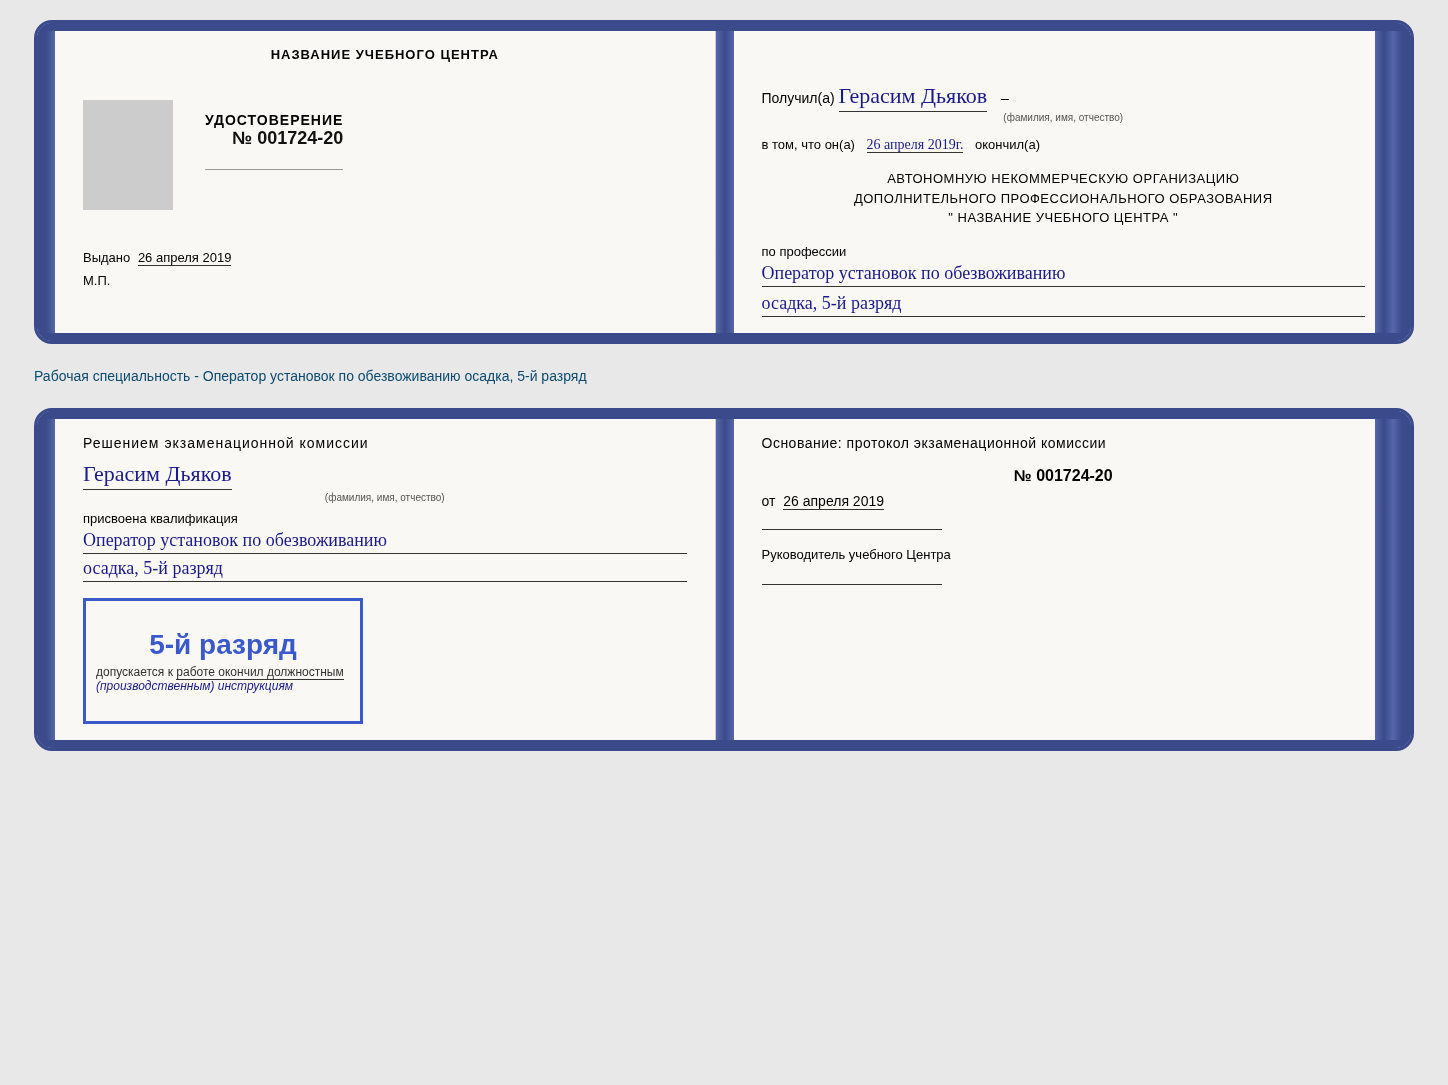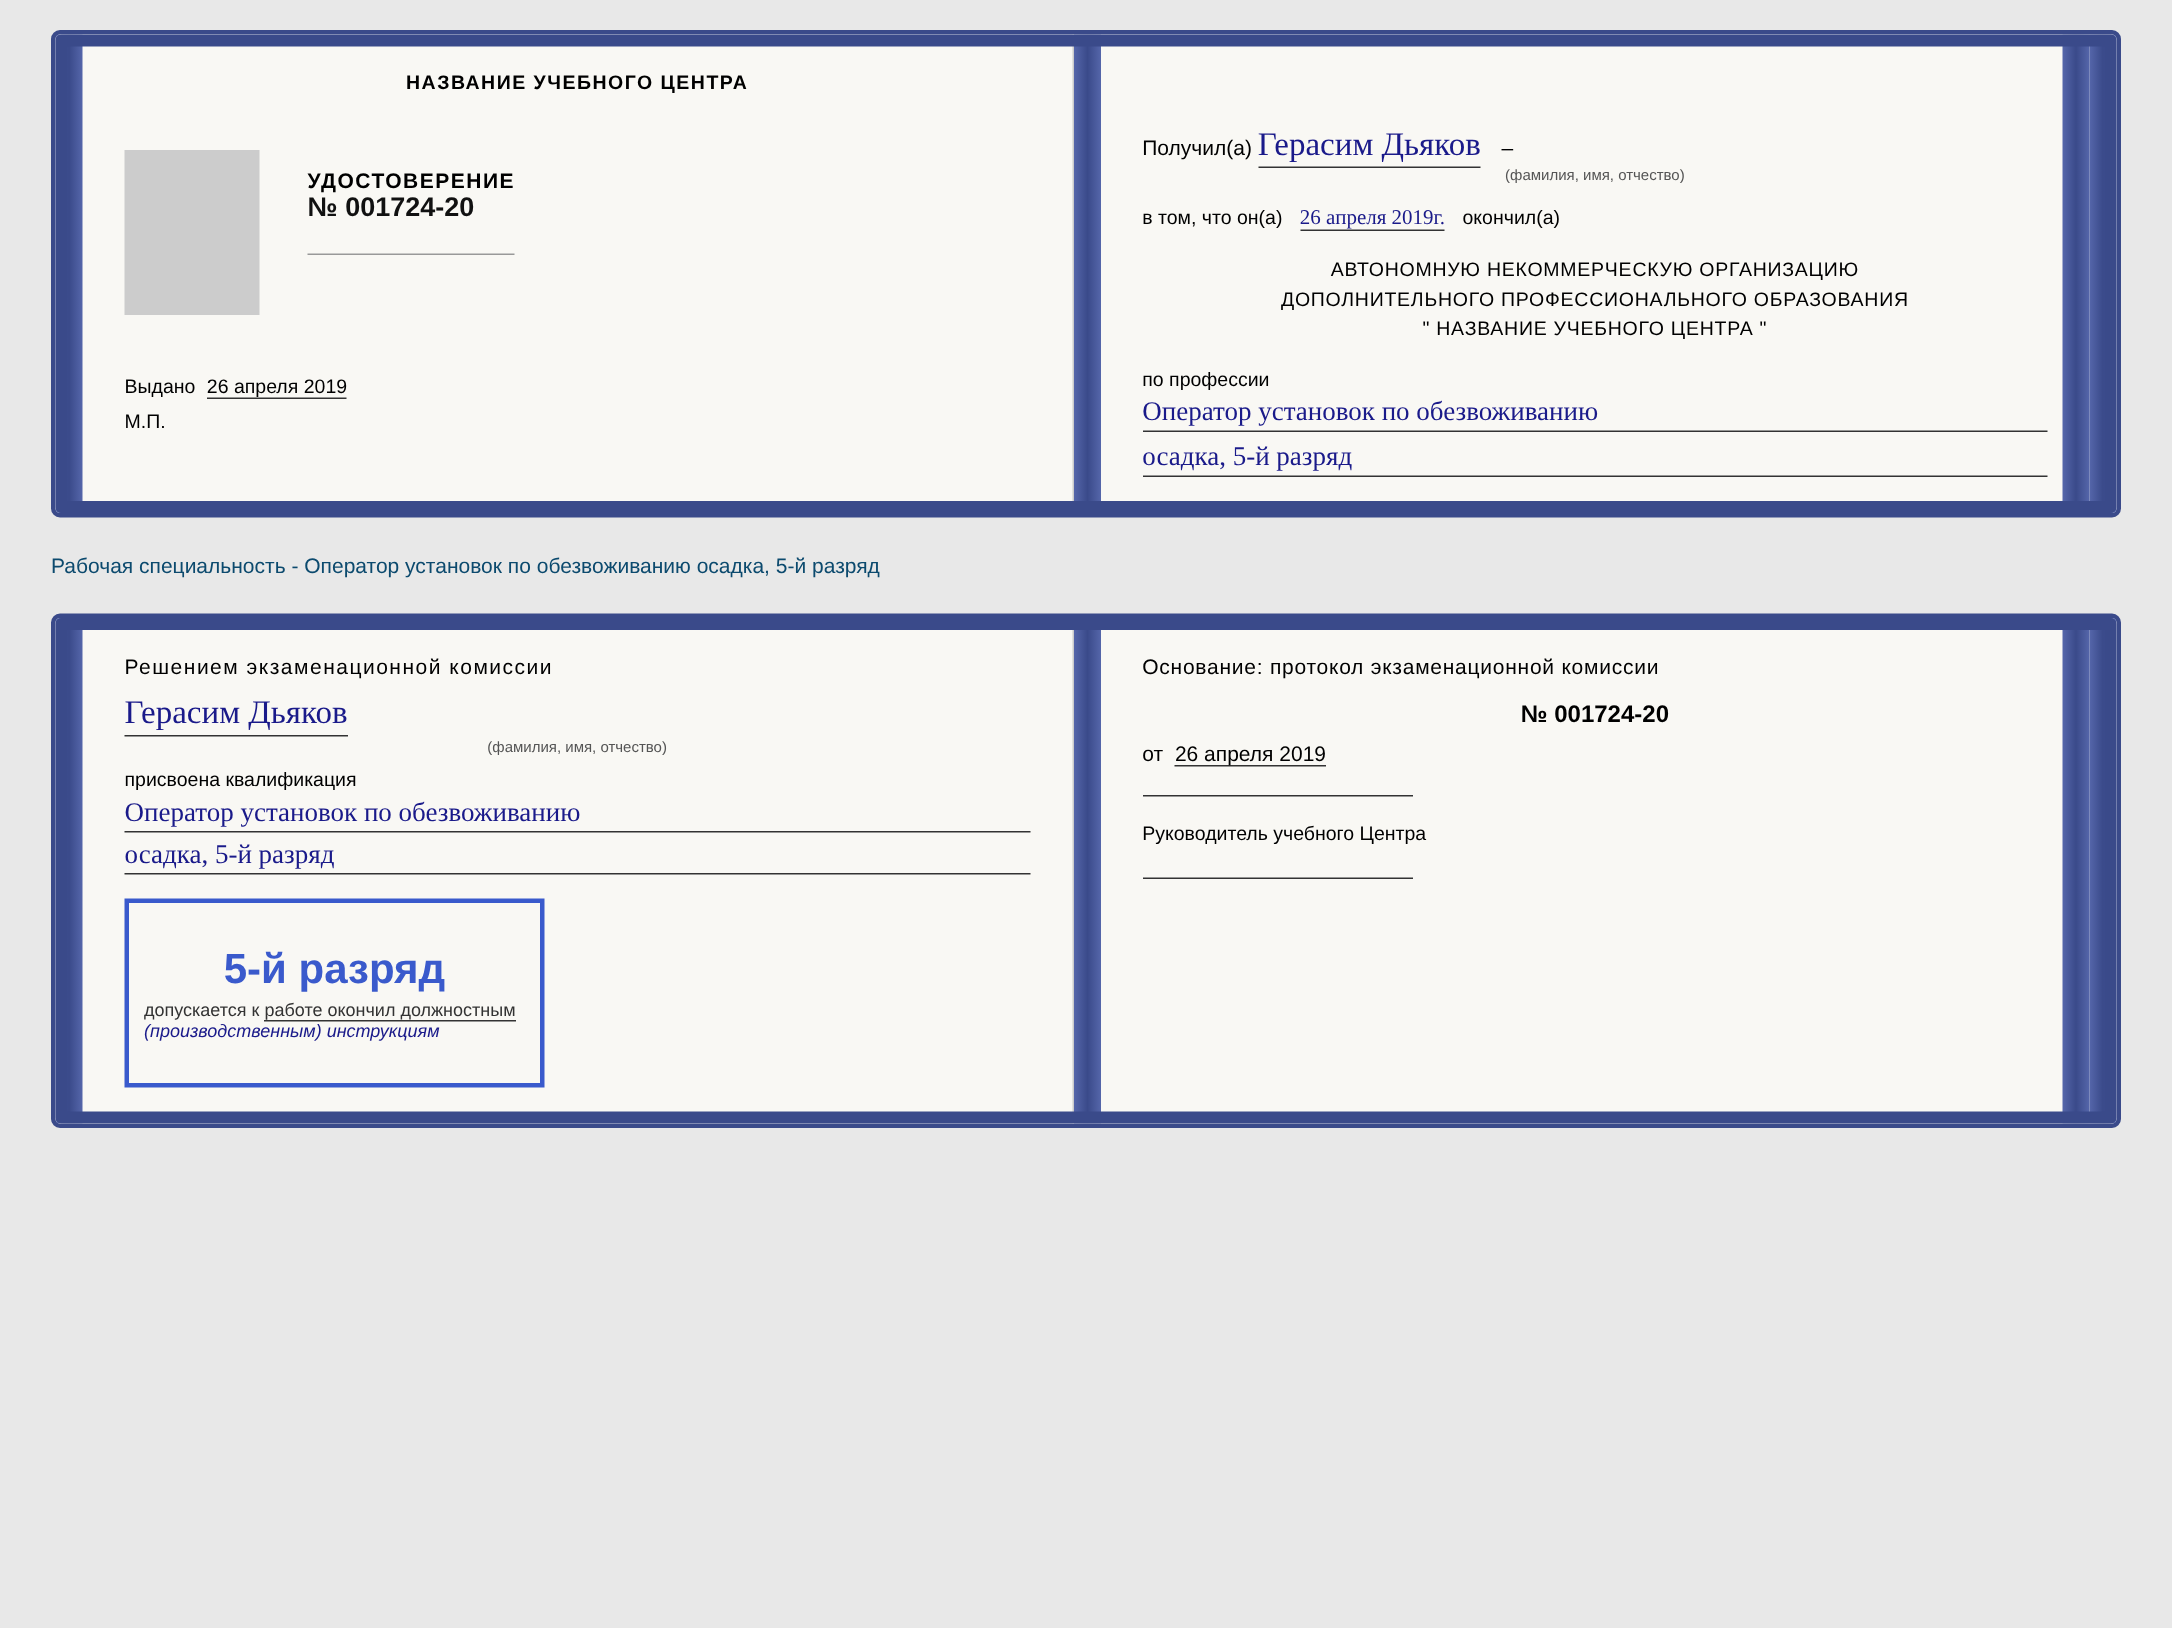--- a/index.html
+++ b/index.html
@@ -16,21 +16,21 @@
       flex-direction: column;
       gap: 16px;
       max-width: 1380px;
       margin: 0 auto;
     }
 
     
     .doc-card {
       background: #f9f8f4;
       border: 3px solid #3a4a8a;
-      border-radius: 6px;
+      border-radius: 18px;
       display: flex;
       overflow: hidden;
       position: relative;
     }
 
     .doc-card::before {
       content: '';
       position: absolute;
       top: 0; left: 0; right: 0; bottom: 0;
       border: 8px solid #3a4a8a;
@@ -85,21 +85,21 @@
     .photo-placeholder {
       width: 90px;
       height: 110px;
       background: #ccc;
       float: left;
       margin-right: 16px;
       margin-top: 8px;
     }
 
     .cert-center-block {
-      text-align: left;
+      text-align: right;
       margin-top: 20px;
     }
 
     .cert-label {
       font-size: 14px;
       font-weight: bold;
       text-transform: uppercase;
       letter-spacing: 1px;
       font-family: Arial, sans-serif;
     }

